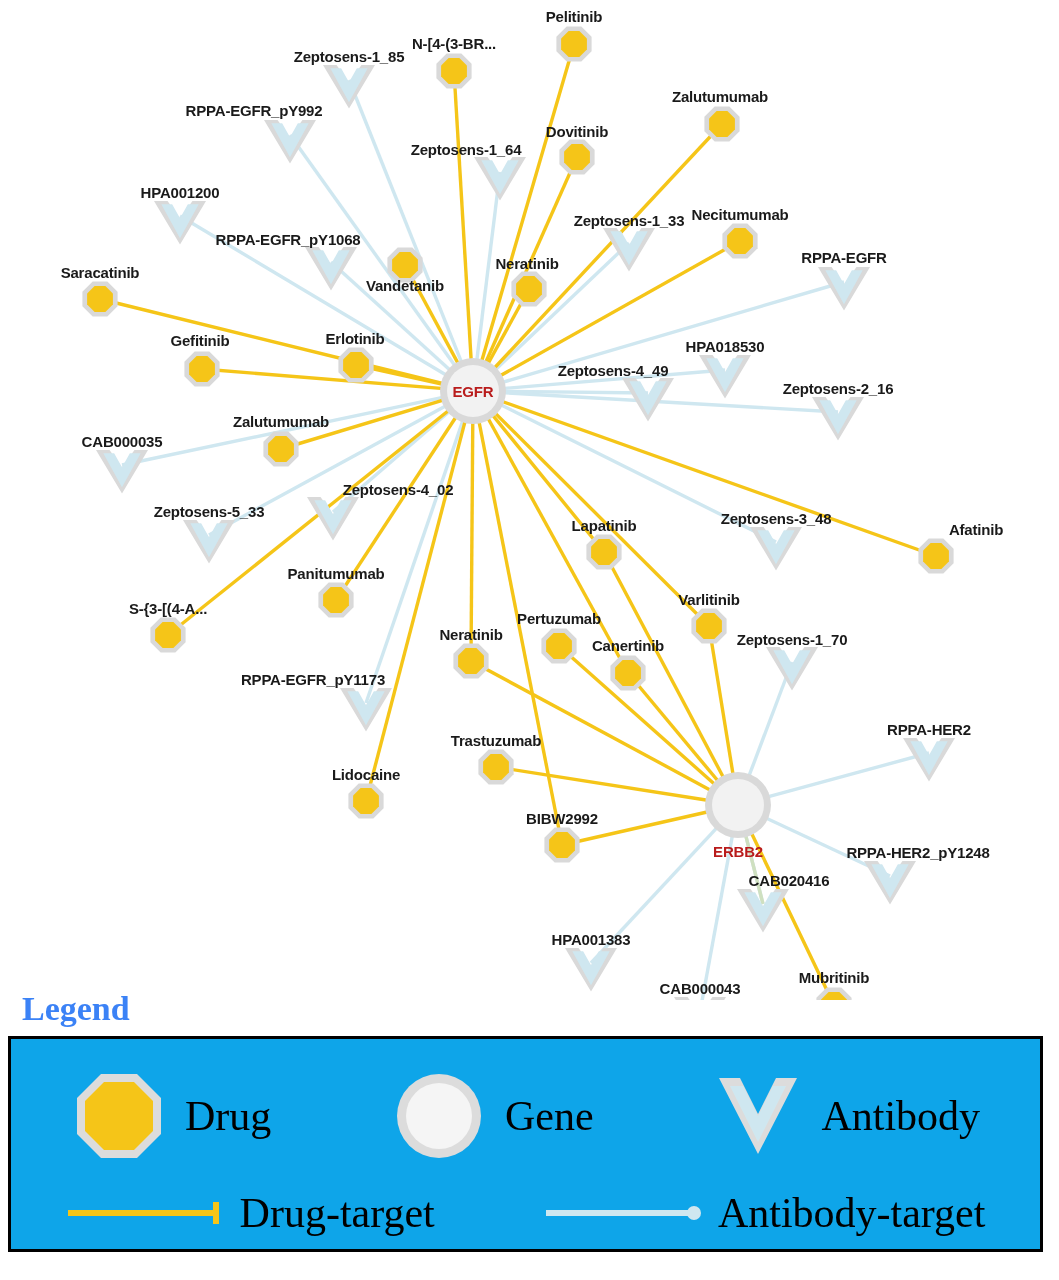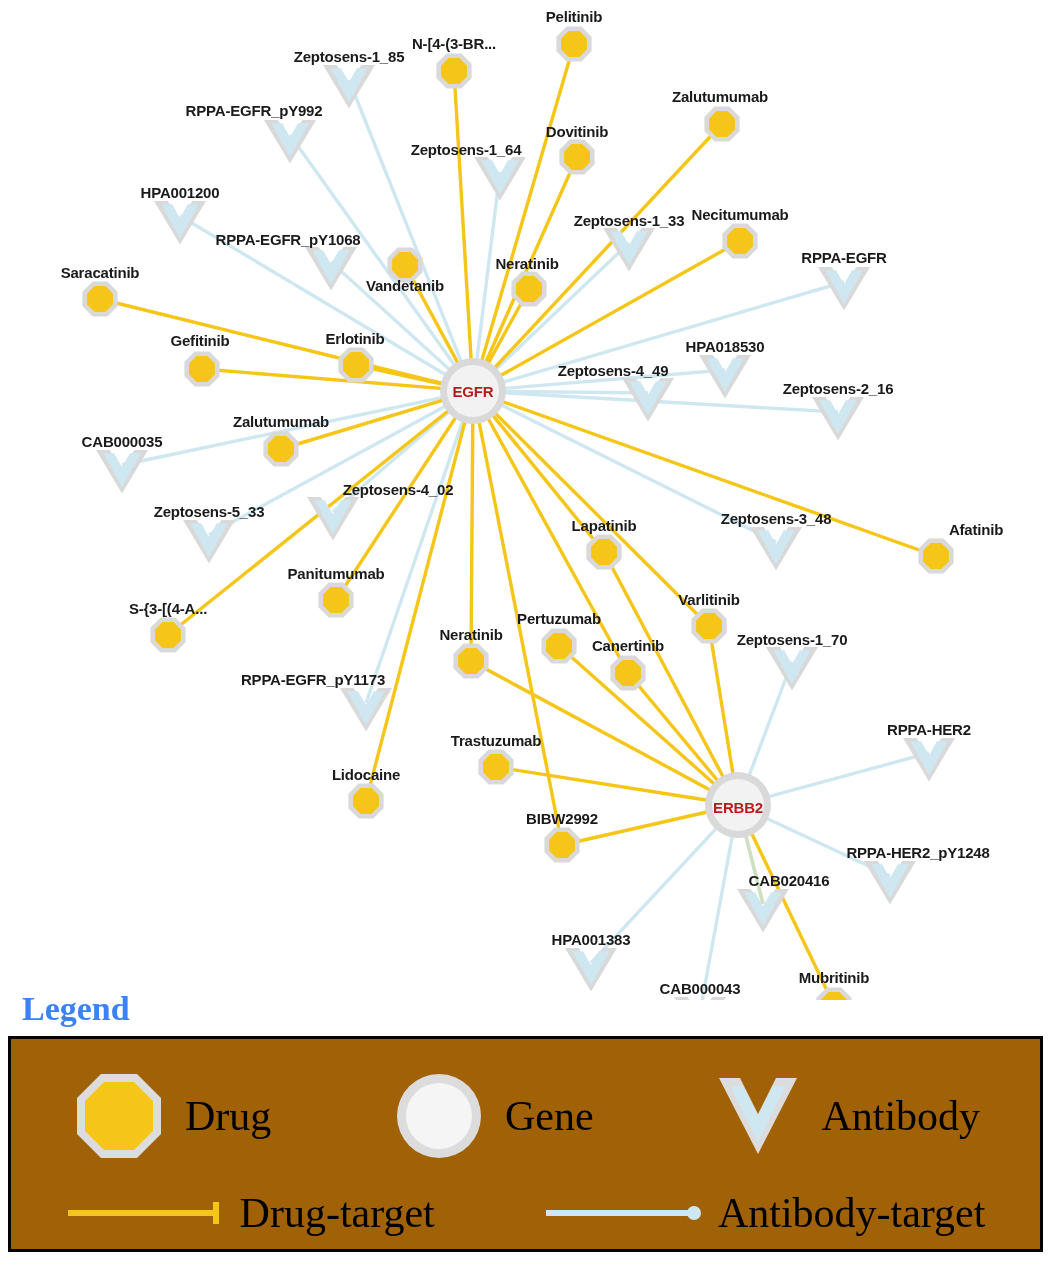--- a/index.html
+++ b/index.html
@@ -48,21 +48,21 @@
     font-weight: bold;
     color: #3b82f6;
     margin-left: 14px;
     margin-bottom: 8px;
   }
   .legend-box {
     border: 3px solid #000;
     width: 1035px;
     height: 216px;
     position: relative;
-    background: #a16207;
+    background: #0ea5e9;
     box-sizing: border-box;
   }
   .legend-row1 {
     position: absolute;
     top: 22px;
     left: 0;
     width: 100%;
     height: 110px;
     display: flex;
     align-items: center;
@@ -423,21 +423,21 @@
       <div class="node-label" style="left: 336px; top: 573px;">Panitumumab</div>
       <div class="node-label" style="left: 168px; top: 608px;">S-{3-[(4-A...</div>
       <div class="node-label" style="left: 559px; top: 618px;">Pertuzumab</div>
       <div class="node-label" style="left: 471px; top: 634px;">Neratinib</div>
       <div class="node-label" style="left: 628px; top: 645px;">Canertinib</div>
       <div class="node-label" style="left: 496px; top: 740px;">Trastuzumab</div>
       <div class="node-label" style="left: 366px; top: 774px;">Lidocaine</div>
       <div class="node-label" style="left: 562px; top: 818px;">BIBW2992</div>
       <div class="node-label" style="left: 834px; top: 977px;">Mubritinib</div>
       <div class="node-label gene-label" style="left: 473px; top: 391px;">EGFR</div>
-      <div class="node-label gene-label" style="left: 738px; top: 807px;">ERBB2</div>
+      <div class="node-label gene-label" style="left: 738px; top: 851px;">ERBB2</div>
     </div>
 </div>
 
 <div class="legend-wrap">
   <div class="legend-title">Legend</div>
   <div class="legend-box">
     <div class="legend-row1">
       <div class="legend-item">
         <span>
           <svg width="96" height="96" viewBox="0 0 96 96">

